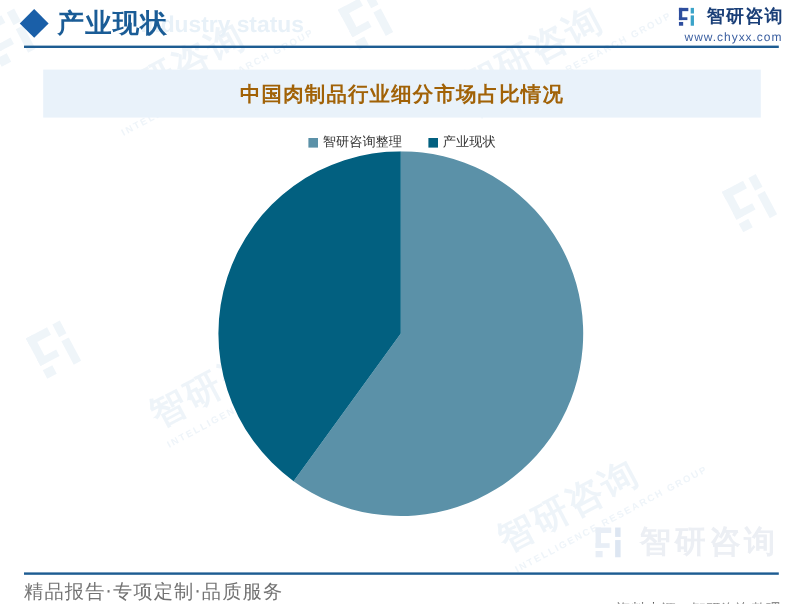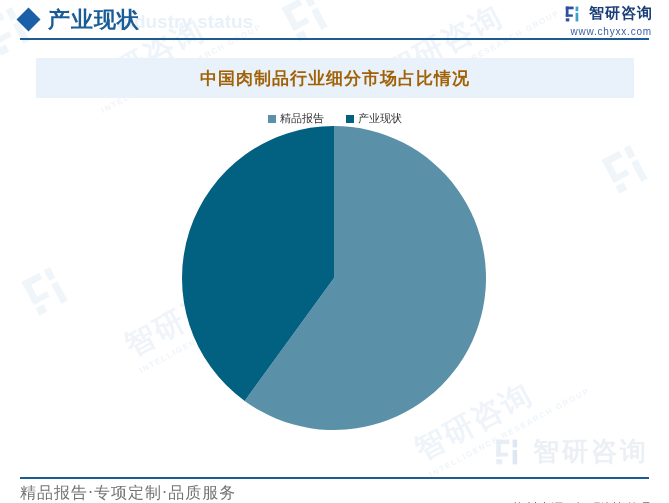--- a/index.html
+++ b/index.html
@@ -316,21 +316,21 @@
 
 <div class="chart-card">
 
   <div class="chart-title-bar">
     <div class="chart-title">中国肉制品行业细分市场占比情况</div>
   </div>
 
   <div class="legend">
     <div class="legend-item">
       <span class="legend-swatch" style="background:#5b91a8;"></span>
-      <span class="legend-label">精品报告</span>
+      <span class="legend-label">智研咨询整理</span>
     </div>
     <div class="legend-item">
       <span class="legend-swatch" style="background:#026080;"></span>
       <span class="legend-label">产业现状</span>
     </div>
   </div>
 
   <div class="pie-wrap">
     <svg class="pie-svg" width="598" height="320" viewBox="0 0 598 320">
       <g id="pie-slices">

